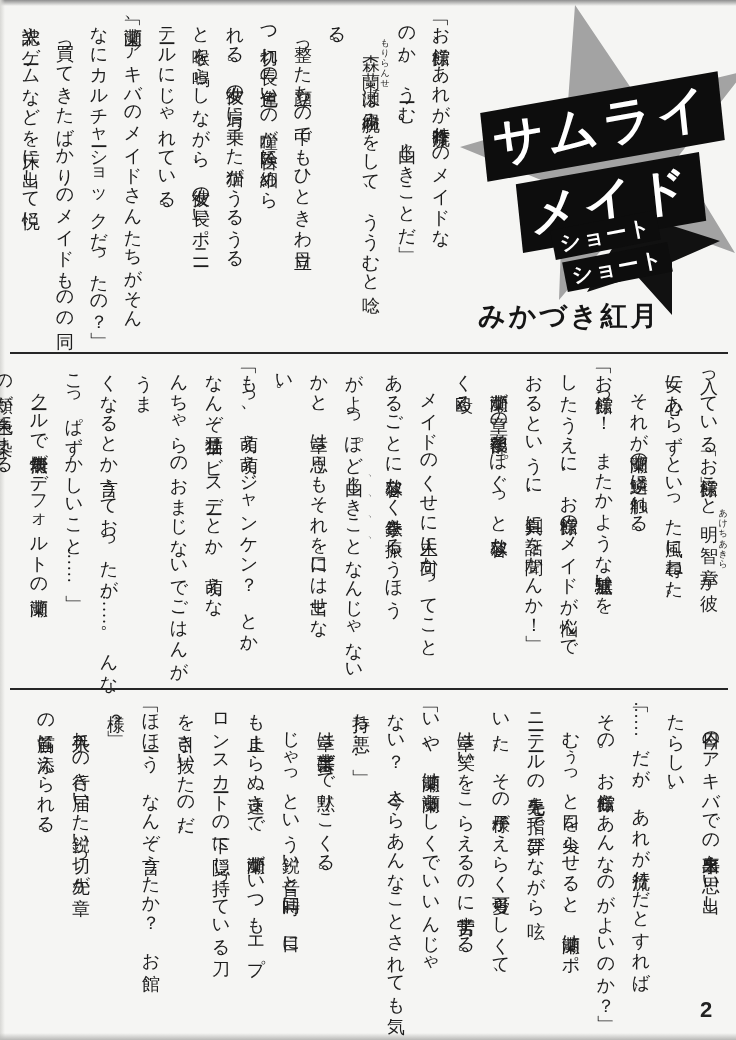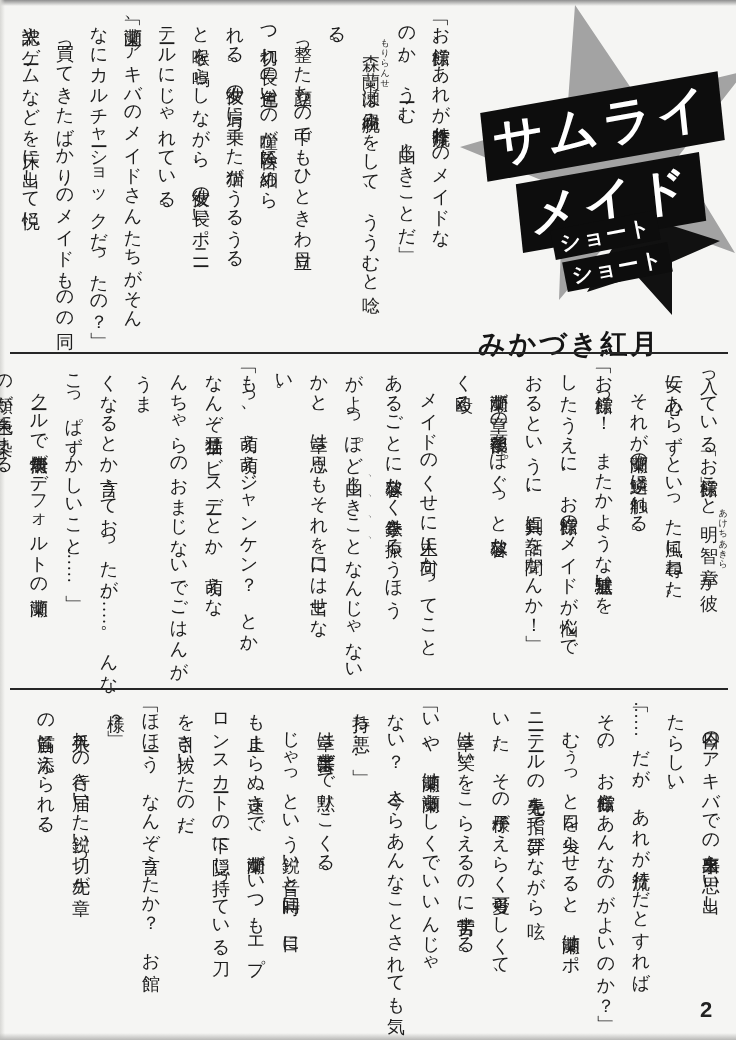--- a/index.html
+++ b/index.html
@@ -57,21 +57,21 @@
     padding:0 10px 2px 10px;transform:rotate(-10deg) skewX(-4deg);}
   #title-band-2{top:168px;left:88px;font-size:50px;letter-spacing:4px;
     padding:0 10px 2px 10px;transform:rotate(-10deg) skewX(-4deg);}
   #sub-band-1{top:220px;left:122px;font-size:21px;letter-spacing:2px;
     padding:1px 7px;transform:rotate(-11deg);}
   #sub-band-2{top:252px;left:134px;font-size:21px;letter-spacing:2px;
     padding:1px 7px;transform:rotate(-11deg);}
   #author-name{
     position:absolute;top:298px;left:48px;
     font-family:"Liberation Serif","DejaVu Serif",serif;
-    font-weight:bold;font-size:27px;letter-spacing:3px;color:#151515;white-space:nowrap;margin-top:28px;
+    font-weight:bold;font-size:27px;letter-spacing:3px;color:#151515;white-space:nowrap;
   }
   #page-number{
     position:absolute;top:997px;left:700px;
     font-family:"Liberation Sans","DejaVu Sans",sans-serif;
     font-weight:bold;font-size:22px;color:#222;
   }
 </style>
 </head>
 <body>
 

